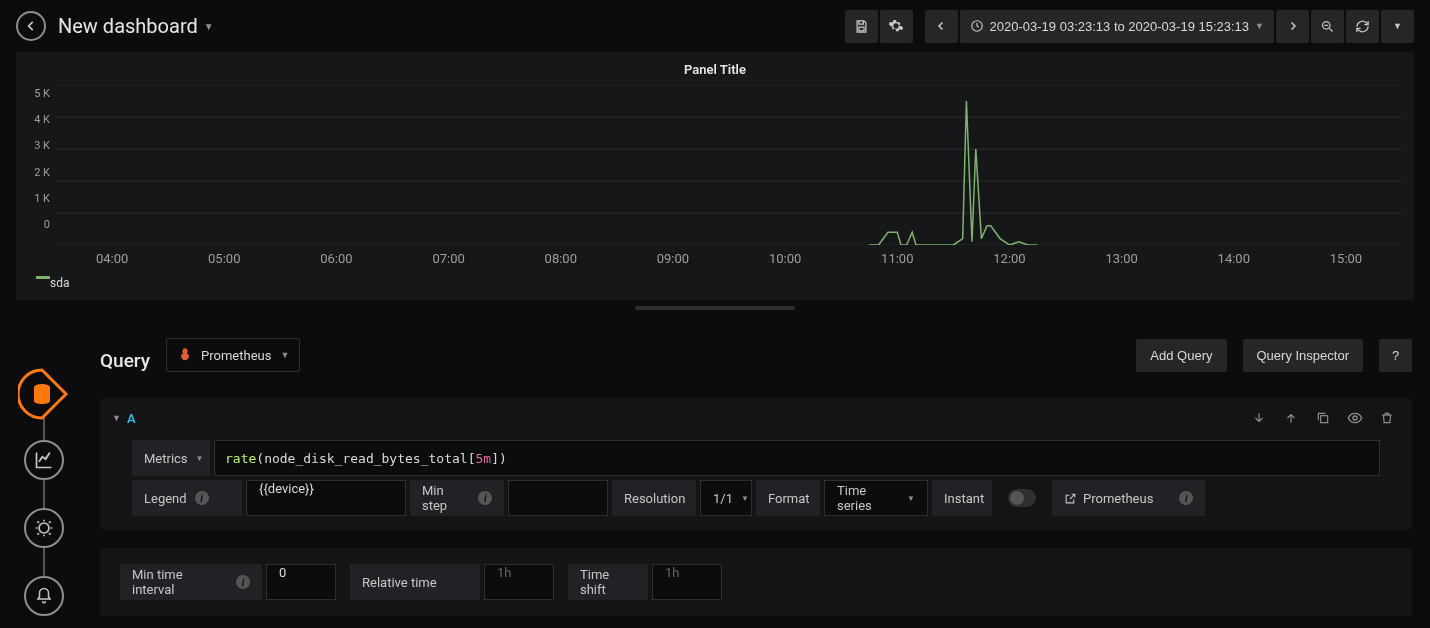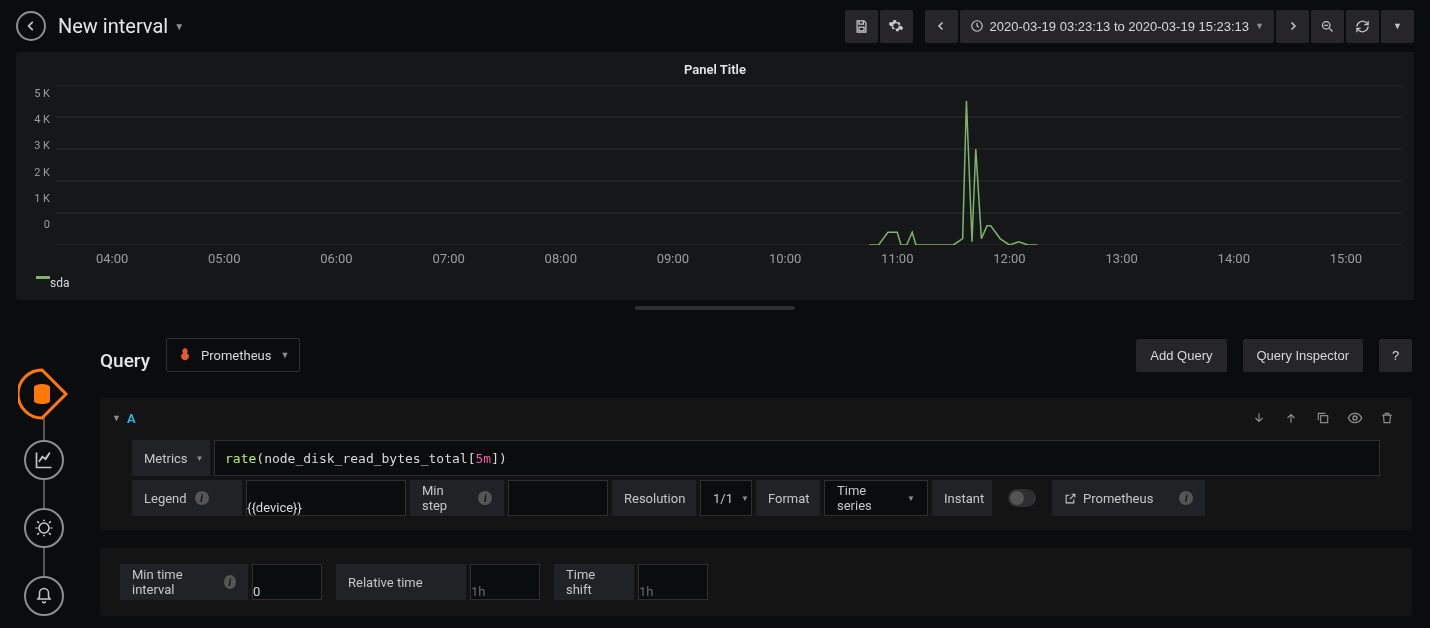--- a/index.html
+++ b/index.html
@@ -63,38 +63,38 @@
 .cell.label{background:#202226;color:#c7c7c7}
 .cell.dark{background:#0b0c0e;border:1px solid #2f2f31}
 .cell.drop{cursor:pointer}
 .info-icon{width:14px;height:14px;border-radius:50%;background:#555;color:#111;font-size:10px;display:flex;align-items:center;justify-content:center;font-weight:bold;font-style:italic}
 .code-input{background:#0b0c0e;border:1px solid #2f2f31;height:36px;flex:1;display:flex;align-items:center;padding:0 10px;font-family:Menlo,Consolas,monospace;font-size:13px}
 .code-input .fn{color:#bef264}
 .code-input .p{color:#d8d9da}
 .code-input .num{color:#e864a4}
 .toggle{width:36px;height:18px;background:#2f2f31;border-radius:10px;position:relative;cursor:pointer}
 .toggle::after{content:"";position:absolute;left:2px;top:2px;width:14px;height:14px;border-radius:50%;background:#555}
-.txt-input{background:#0b0c0e;border:1px solid #2f2f31;height:36px;padding:0 0;color:#d8d9da;display:flex;align-items:flex-end}
+.txt-input{background:#0b0c0e;border:1px solid #2f2f31;height:36px;padding:0 12px;color:#d8d9da;display:flex;align-items:flex-start}
 .placeholder{color:#666}
 
 .time-box{background:#141414;margin-top:18px;padding:16px 20px;border-radius:2px;display:flex;gap:14px}
 
 .ext-link{display:flex;align-items:center;gap:6px}
 </style>
 </head>
 <body>
 
 <div class="topbar">
   <div class="back-btn">
     <svg width="14" height="14" viewBox="0 0 24 24" fill="none" stroke="#c7c7c7" stroke-width="3">
         <path d="M15 5l-7 7 7 7"></path>
       </svg>
   </div>
   <div class="title-row">
-    <span>New interval</span>
+    <span>New dashboard</span>
     <span class="caret">▼</span>
   </div>
   <div class="spacer"></div>
   <div class="tb-group">
     <button class="tb-btn">
       <svg width="15" height="15" viewBox="0 0 24 24" fill="none" stroke="#c7c7c7" stroke-width="2">
           <path d="M5 3h11l3 3v15H5z"></path>
           <path d="M8 3v5h7V3"></path>
           <rect x="8" y="13" width="8" height="6"></rect>
         </svg>
@@ -319,21 +319,21 @@
             <path d="M18 14v6H4V6h6"></path>
           </svg>
         <span>Prometheus</span>
         <span class="info-icon" style="margin-left:20px">i</span>
       </div>
     </div>
   </div>
 
   <div class="time-box">
     <div style="display:flex;gap:4px">
-      <div class="cell label" style="width:128px">
+      <div class="cell label" style="width:142px">
         <span>Min time interval</span>
         <span class="info-icon">i</span>
       </div>
       <div class="txt-input" style="width:70px">
           <span>0</span>
         </div>
     </div>
     <div style="display:flex;gap:4px">
       <div class="cell label" style="width:130px">Relative time</div>
       <div class="txt-input" style="width:70px">

